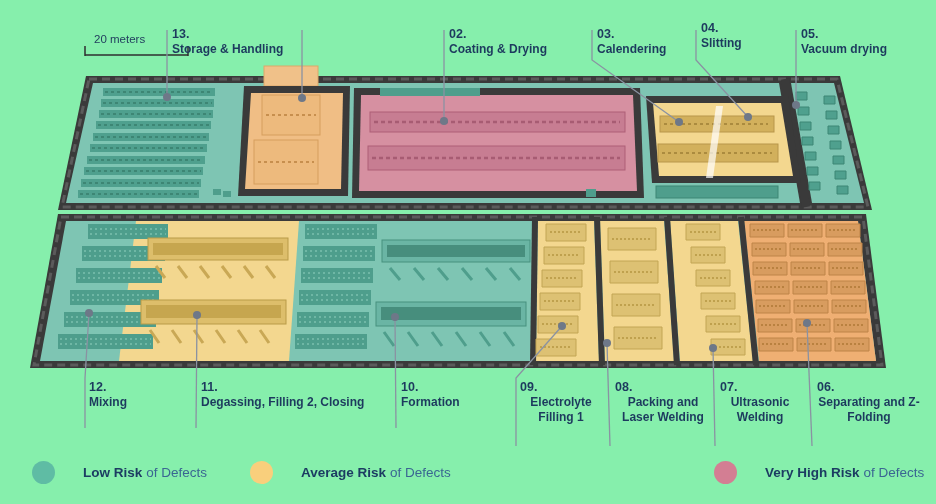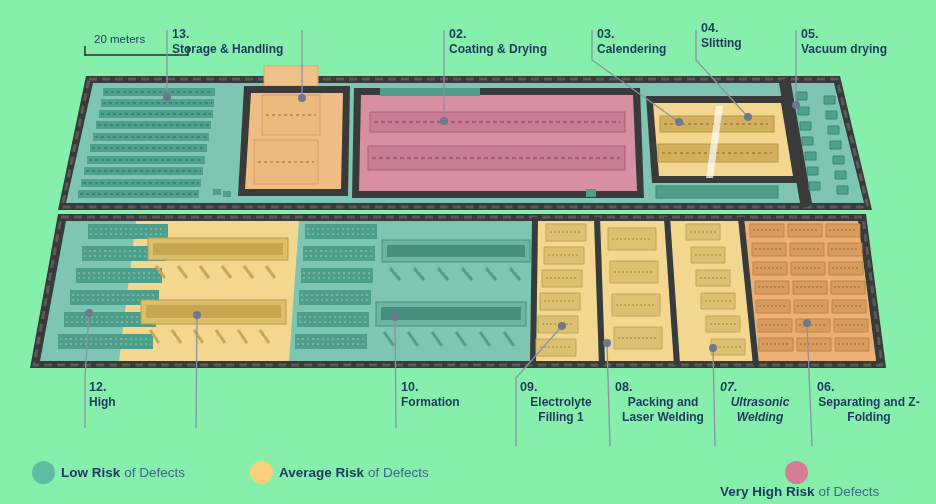--- a/index.html
+++ b/index.html
@@ -6,21 +6,21 @@
   #stage{position:relative;width:936px;height:504px;background:#86efac;overflow:hidden;
          font-family:"Liberation Sans",sans-serif;}
   #plan-svg{position:absolute;left:0;top:0;}
   .plabel{position:absolute;font-weight:bold;font-size:12.5px;line-height:15px;
           color:#1d3a5e;white-space:nowrap;}
   .plabel .pname{font-size:12px;text-align:center;}
   .plabel.wrap{white-space:normal;}
   .scale-label{position:absolute;left:94px;top:33px;font-size:11.5px;color:#23405f;}
   .legend-item{position:absolute;top:461px;display:flex;align-items:center;}
   .legend-swatch{width:23px;height:23px;border-radius:50%;flex:0 0 auto;}
-  .legend-text{margin-left:6px;font-size:13.5px;color:#3a6692;white-space:nowrap;}
+  .legend-text{margin-left:28px;font-size:13.5px;color:#3a6692;white-space:nowrap;}
   .legend-text .lvl{font-weight:bold;color:#1c3c62;}
   .legend-text .sfx{margin-left:4px;}
 </style>
 </head>
 <body>
 
 <div id="stage">
 
 <svg id="plan-svg" width="936" height="504" viewBox="0 0 936 504">
 
@@ -212,49 +212,53 @@
   <div>04.</div>
   <div class="pname">Slitting</div>
 </div>
 <div class="plabel" style="left:801px;top:27px;">
   <div>05.</div>
   <div class="pname">Vacuum drying</div>
 </div>
 
 <div class="plabel" style="left:89px;top:380px;">
   <div>12.</div>
-  <div class="pname">High</div>
+  <div class="pname">Mixing</div>
+</div>
+<div class="plabel" style="left:201px;top:380px;">
+  <div>11.</div>
+  <div class="pname">Degassing, Filling 2, Closing</div>
 </div>
 <div class="plabel" style="left:401px;top:380px;">
   <div>10.</div>
   <div class="pname">Formation</div>
 </div>
 <div class="plabel wrap" style="left:520px;top:380px;width:82px;">
   <div>09.</div>
   <div class="pname">Electrolyte Filling 1</div>
 </div>
 <div class="plabel wrap" style="left:615px;top:380px;width:96px;">
   <div>08.</div>
   <div class="pname">Packing and Laser Welding</div>
 </div>
-<div class="plabel wrap" style="left:720px;top:380px;width:80px;font-style:italic;">
+<div class="plabel wrap" style="left:720px;top:380px;width:80px;">
   <div>07.</div>
   <div class="pname">Ultrasonic Welding</div>
 </div>
 <div class="plabel wrap" style="left:817px;top:380px;width:104px;">
   <div>06.</div>
   <div class="pname">Separating and Z-Folding</div>
 </div>
 
 <div class="legend-item" style="left:32px;">
   <span class="legend-swatch" style="background-color: rgb(95, 188, 164);"></span>
   <span class="legend-text"><span class="lvl">Low Risk</span><span class="sfx">of Defects</span></span>
 </div>
 <div class="legend-item" style="left:250px;">
   <span class="legend-swatch" style="background-color: rgb(249, 207, 124);"></span>
   <span class="legend-text"><span class="lvl">Average Risk</span><span class="sfx">of Defects</span></span>
 </div>
-<div class="legend-item" style="left:714px;flex-direction:column;">
+<div class="legend-item" style="left:714px;">
   <span class="legend-swatch" style="background-color: rgb(211, 126, 147);"></span>
   <span class="legend-text"><span class="lvl">Very High Risk</span><span class="sfx">of Defects</span></span>
 </div>
 
 </div>
 
 </body></html>

